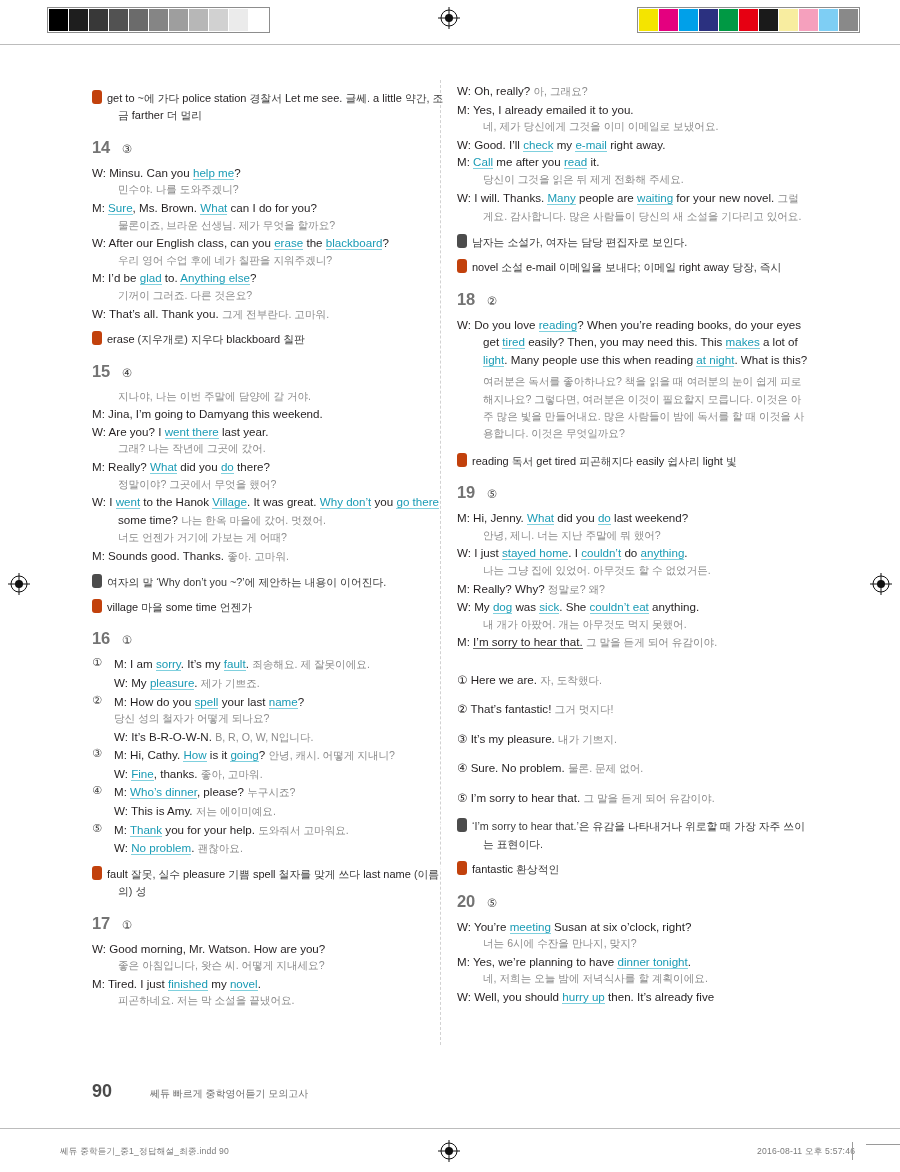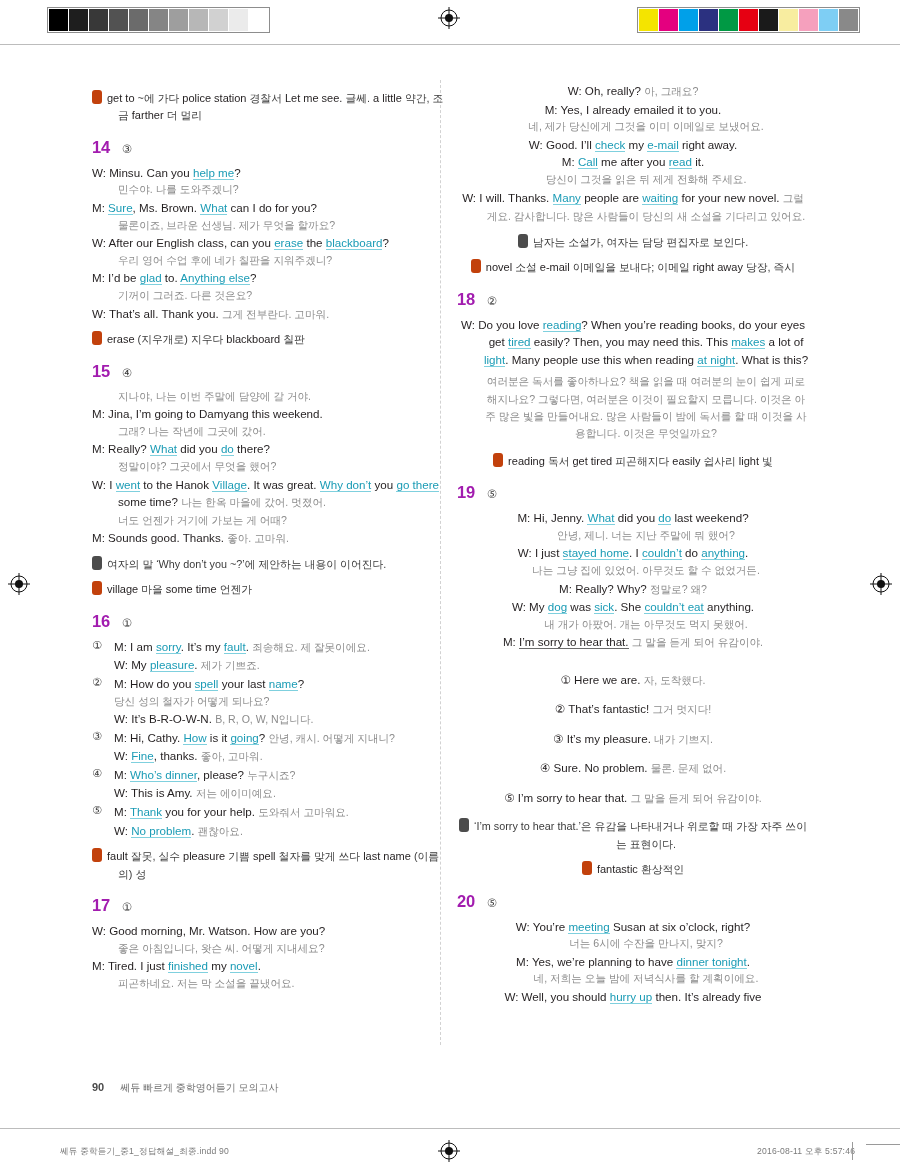--- a/index.html
+++ b/index.html
@@ -27,27 +27,27 @@
   .reg-right{left:870px;top:573px;}
   .reg-bottom{left:438px;top:1140px;}
 
   .rule-top{position:absolute;left:0;top:44px;width:900px;height:1px;background:#bcbcbc;}
   .rule-bottom{position:absolute;left:0;top:1128px;width:900px;height:1px;background:#bcbcbc;}
 
   
   .content{position:absolute;left:0;top:82px;width:900px;height:1000px;}
   .col{position:absolute;top:0;width:352px;}
   .col-left{left:92px;}
-  .col-right{left:457px;text-align:center;}
+  .col-right{left:457px;}
   .col-divider{position:absolute;left:440px;top:80px;width:0;height:965px;
     border-left:1px dashed #d2d2d2;}
 
   
   .qnum{margin:13px 0 7px 0;display:flex;align-items:baseline;}
-  .qnum .n{font-size:16.5px;font-weight:bold;color:#a21caf;letter-spacing:-0.3px;margin-right:12px;}
+  .qnum .n{font-size:16.5px;font-weight:bold;color:#737373;letter-spacing:-0.3px;margin-right:12px;}
   .qnum .a{font-size:11.5px;color:#3d3d3d;}
 
   .line{font-size:11.6px;line-height:17.6px;color:#231f20;margin:0 0 0 0;
         padding-left:26px;text-indent:-26px;}
   .line.cont{text-indent:0;padding-left:26px;}
   .ko{color:#8b8b8b;font-size:10.6px;}
   .ko-block{font-size:10.6px;line-height:17.2px;color:#8b8b8b;padding-left:26px;margin-top:5px;}
   .u{color:#1a9bb5;border-bottom:1px solid #7fd0de;padding-bottom:0px;}
   .ul{border-bottom:1px solid #6b6b6b;padding-bottom:0px;}
   .spk{display:inline;}
@@ -62,21 +62,21 @@
   .note{margin:8px 0 0 0;padding-left:26px;font-size:11px;line-height:17.4px;color:#231f20;text-indent:-26px;}
   .badge{display:inline-block;font-size:8.6px;line-height:12px;color:#ffffff;
     padding:1px 5px 1px 5px;border-radius:3px;vertical-align:2px;margin-right:5px;
     font-weight:bold;letter-spacing:0.4px;}
   .badge.vocab{background:#c2410c;}
   .badge.expl{background:#4c4c4c;}
   .note .kotxt{color:#3b3b3b;font-size:10.8px;}
 
   
   .footer{position:absolute;left:92px;top:1081px;display:flex;align-items:baseline;}
-  .footer .pg{font-size:11px;font-weight:bold;color:#4a4a4a;margin-right:16px;}
+  .footer .pg{font-size:18px;font-weight:bold;color:#4a4a4a;margin-right:38px;}
   .footer .bk{font-size:10px;color:#6d6d6d;}
 
   .slug{position:absolute;top:1146px;font-size:8.6px;color:#7a7a7a;letter-spacing:0.2px;}
   .slug-left{left:60px;}
   .slug-right{left:757px;}
   .slug-rule{position:absolute;left:866px;top:1144px;width:34px;height:0;border-top:1px solid #9a9a9a;}
   .slug-tick{position:absolute;left:852px;top:1142px;width:0;height:18px;border-left:1px solid #9a9a9a;}
 </style>
 </head>
 <body>
@@ -166,20 +166,21 @@
         <p class="line"><span class="spk">W: </span><span>That’s all. Thank you. </span><span class="ko">그게 전부란다. 고마워.</span></p>
         <p class="note"><span class="badge vocab">어휘</span><span>erase </span><span class="kotxt">(지우개로) 지우다 </span><span>blackboard </span><span class="kotxt">칠판</span></p>
       </div>
       <div class="qnum">
         <span class="n">15</span>
         <span class="a">④</span>
       </div>
       <div>
         <p class="line cont ko">지나야, 나는 이번 주말에 담양에 갈 거야.</p>
         <p class="line"><span class="spk">M: </span><span>Jina, I’m going to Damyang this weekend.</span></p>
+        <p class="line"><span class="spk">W: </span><span>Are you? I </span><span class="u">went there</span><span> last year.</span></p>
         <p class="line cont ko">그래? 나는 작년에 그곳에 갔어.</p>
         <p class="line"><span class="spk">M: </span><span>Really? </span><span class="u">What</span><span> did you </span><span class="u">do</span><span> there?</span></p>
         <p class="line cont ko">정말이야? 그곳에서 무엇을 했어?</p>
         <p class="line"><span class="spk">W: </span><span>I </span><span class="u">went</span><span> to the Hanok </span><span class="u">Village</span><span>. It was great. </span><span class="u">Why don’t</span><span> you </span><span class="u">go there</span><span> some time? </span><span class="ko">나는 한옥 마을에 갔어. 멋졌어.</span></p>
         <p class="line cont ko">너도 언젠가 거기에 가보는 게 어때?</p>
         <p class="line"><span class="spk">M: </span><span>Sounds good. Thanks. </span><span class="ko">좋아. 고마워.</span></p>
         <p class="note"><span class="badge expl">해설</span><span class="kotxt">여자의 말 ‘Why don’t you ~?’에 제안하는 내용이 이어진다.</span></p>
         <p class="note"><span class="badge vocab">어휘</span><span>village </span><span class="kotxt">마을 </span><span>some time </span><span class="kotxt">언젠가</span></p>
       </div>
       <div class="qnum">

